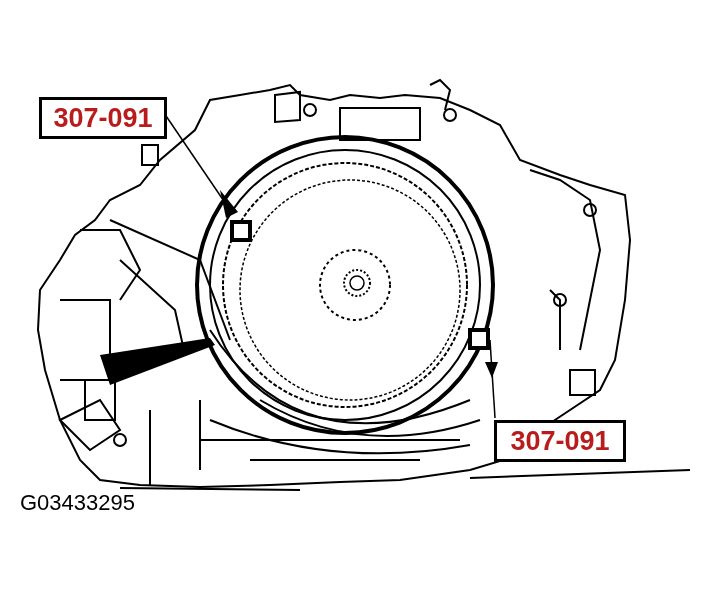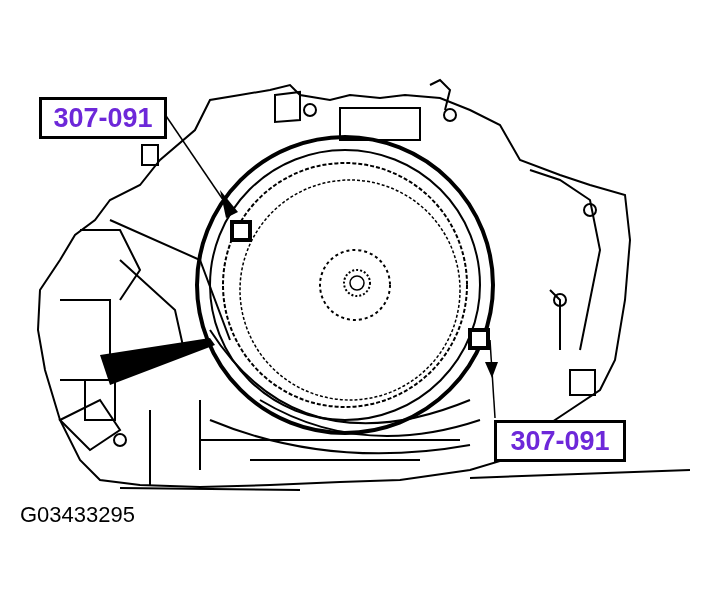--- a/index.html
+++ b/index.html
@@ -1,25 +1,25 @@
 <!DOCTYPE html>
 <html><head>
 <meta charset="utf-8">
 <style>
   html, body { margin:0; padding:0; background:#ffffff; }
   body { width:701px; height:614px; position:relative; overflow:hidden; font-family:"Liberation Sans", sans-serif; }
   .diagram { position:absolute; left:0; top:0; width:701px; height:614px; }
   .callout {
     position:absolute; border:3px solid #000; background:#fff;
     font-family:"Liberation Sans", sans-serif; font-weight:bold; font-size:27px;
-    line-height:30px; padding:0 6px; color:#6d28d9; letter-spacing:0px;
+    line-height:30px; padding:0 6px; color:#b91c1c; letter-spacing:0px;
   }
   .callout-1 { left:39px; top:97px; width:122px; height:36px; line-height:36px; text-align:center; padding:0; }
   .callout-2 { left:494px; top:420px; width:126px; height:36px; line-height:36px; text-align:center; padding:0; }
-  .figure-id { position:absolute; left:20px; top:502px; font-size:22px; color:#000; font-family:"Liberation Sans", sans-serif; }
+  .figure-id { position:absolute; left:20px; top:490px; font-size:22px; color:#000; font-family:"Liberation Sans", sans-serif; }
 </style>
 </head>
 <body>
 
 <svg class="diagram" viewBox="0 0 701 614" xmlns="http://www.w3.org/2000/svg">
   <g fill="none" stroke="#000" stroke-width="2">
 
     <path d="M40 290 L60 260 L75 235 L95 220 L110 200 L140 185 L160 160 L195 130 L210 100 L240 95 L270 90 L290 85 L300 95 L330 100 L350 95 L380 98 L405 95 L440 98 L470 110 L500 125 L520 160 L560 175 L590 185 L625 195 L630 240 L625 300 L615 360 L600 390 L570 410 L540 430 L520 455 L470 470 L400 480 L340 482 L270 485 L200 487 L140 485 L100 480 L80 460 L60 420 L45 370 L38 330 Z"></path>
 
     <path d="M275 95 L300 92 L300 120 L275 122 Z"></path>

